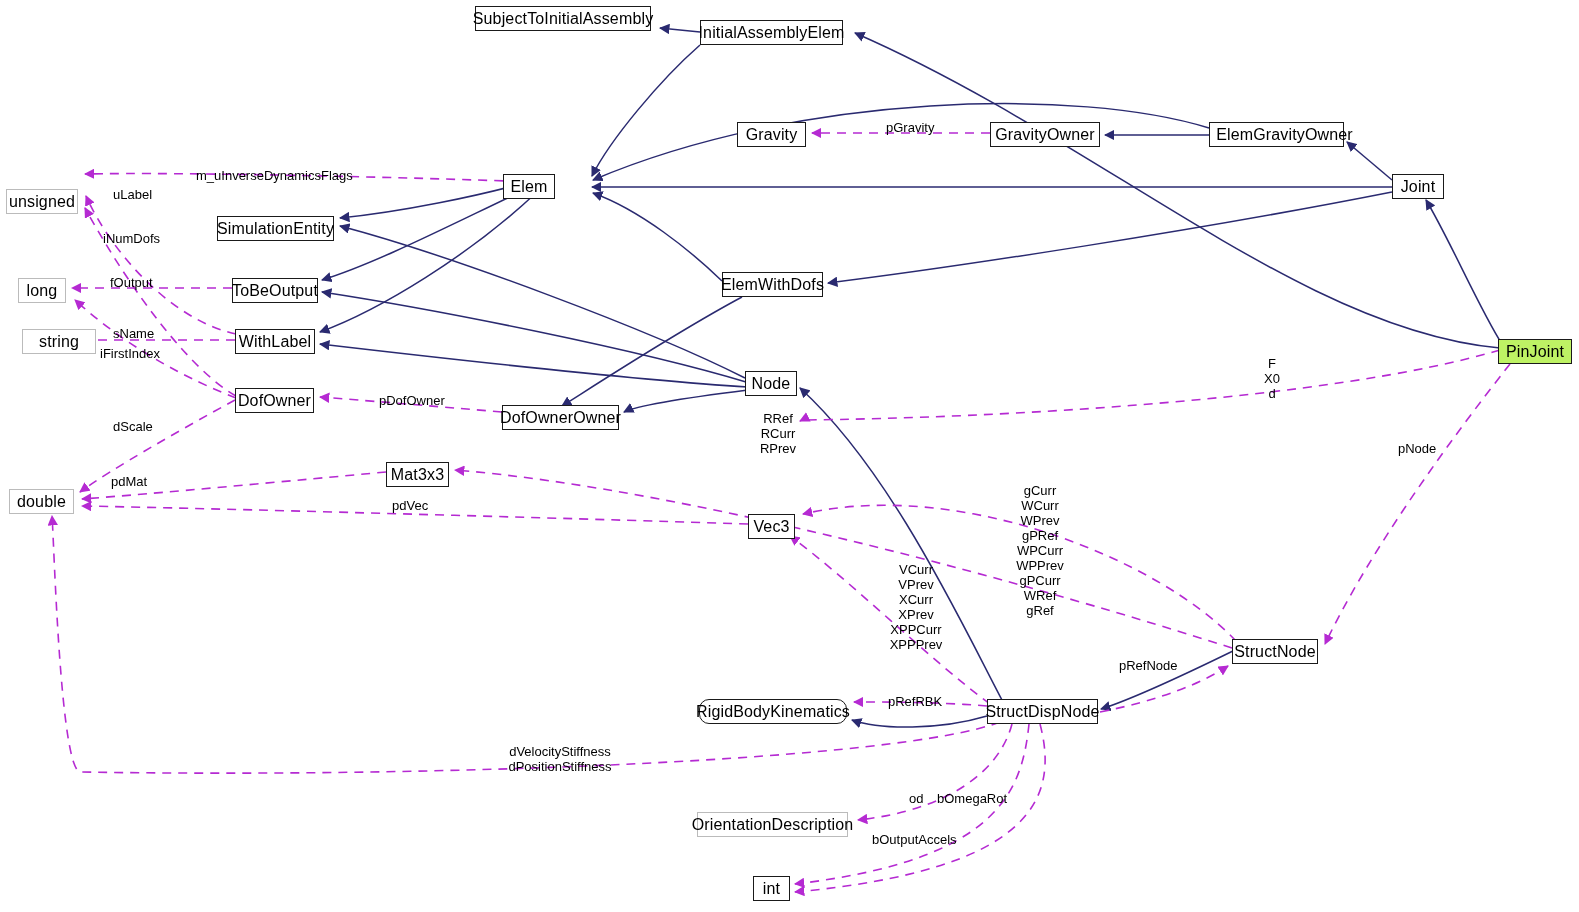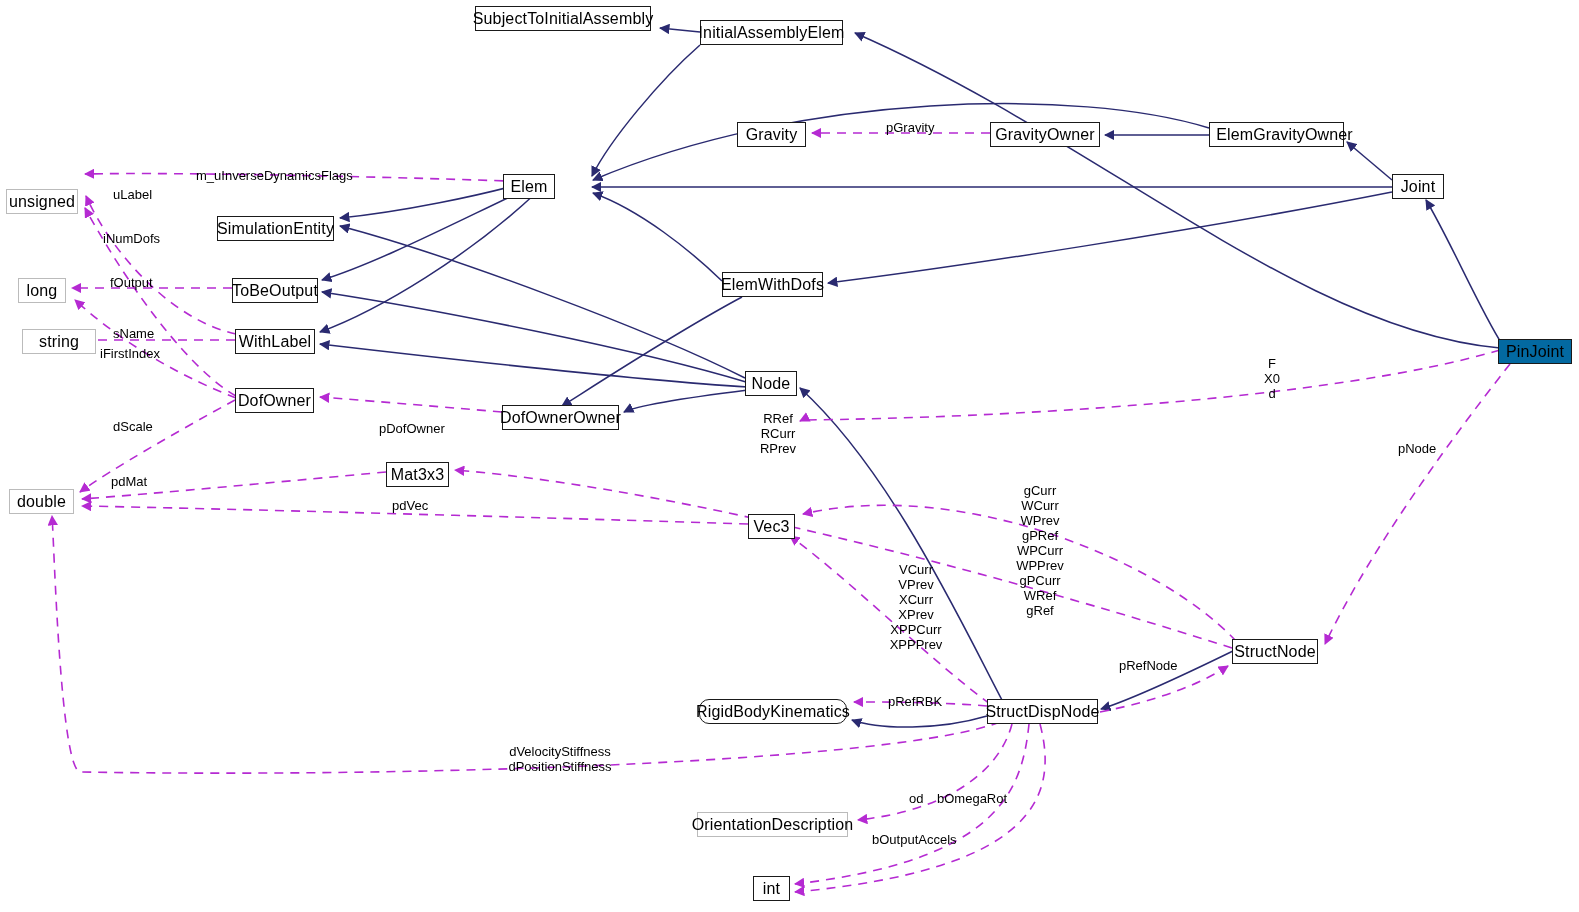--- a/index.html
+++ b/index.html
@@ -39,21 +39,21 @@
     z-index: 5;
   }
   .node.cls {
     border: 1.6px solid #1a1a1a;
   }
   .node.prim {
     border: 1.4px solid #bbbbbb;
   }
   .node.focus {
     border: 1.6px solid #1a1a1a;
-    background: #0369a1;
+    background: #bef264;
   }
   .edge-label {
     position: absolute;
     font-family: "Liberation Sans", "DejaVu Sans", sans-serif;
     font-size: 13px;
     color: #000000;
     white-space: pre;
     line-height: 15px;
     z-index: 4;
     background: transparent;
@@ -208,21 +208,21 @@
   <div class="edge-label left" style="left:886px; top:120px;">pGravity</div>
   <div class="edge-label left" style="left:196px; top:168px;">m_uInverseDynamicsFlags</div>
   <div class="edge-label left" style="left:113px; top:187px;">uLabel</div>
   <div class="edge-label left" style="left:103px; top:231px;">iNumDofs</div>
   <div class="edge-label left" style="left:110px; top:275px;">fOutput</div>
   <div class="edge-label left" style="left:113px; top:326px;">sName</div>
   <div class="edge-label left" style="left:100px; top:346px;">iFirstIndex</div>
   <div class="edge-label center" style="left:1252px; top:356px; width:40px;">F
 X0
 d</div>
-  <div class="edge-label left" style="left:379px; top:393px;margin-top:28px;">pDofOwner</div>
+  <div class="edge-label left" style="left:379px; top:393px;">pDofOwner</div>
   <div class="edge-label left" style="left:1398px; top:441px;">pNode</div>
   <div class="edge-label left" style="left:113px; top:419px;">dScale</div>
   <div class="edge-label center" style="left:750px; top:411px; width:56px;">RRef
 RCurr
 RPrev</div>
   <div class="edge-label left" style="left:111px; top:474px;">pdMat</div>
   <div class="edge-label left" style="left:392px; top:498px;">pdVec</div>
   <div class="edge-label center" style="left:1006px; top:483px; width:68px;">gCurr
 WCurr
 WPrev

